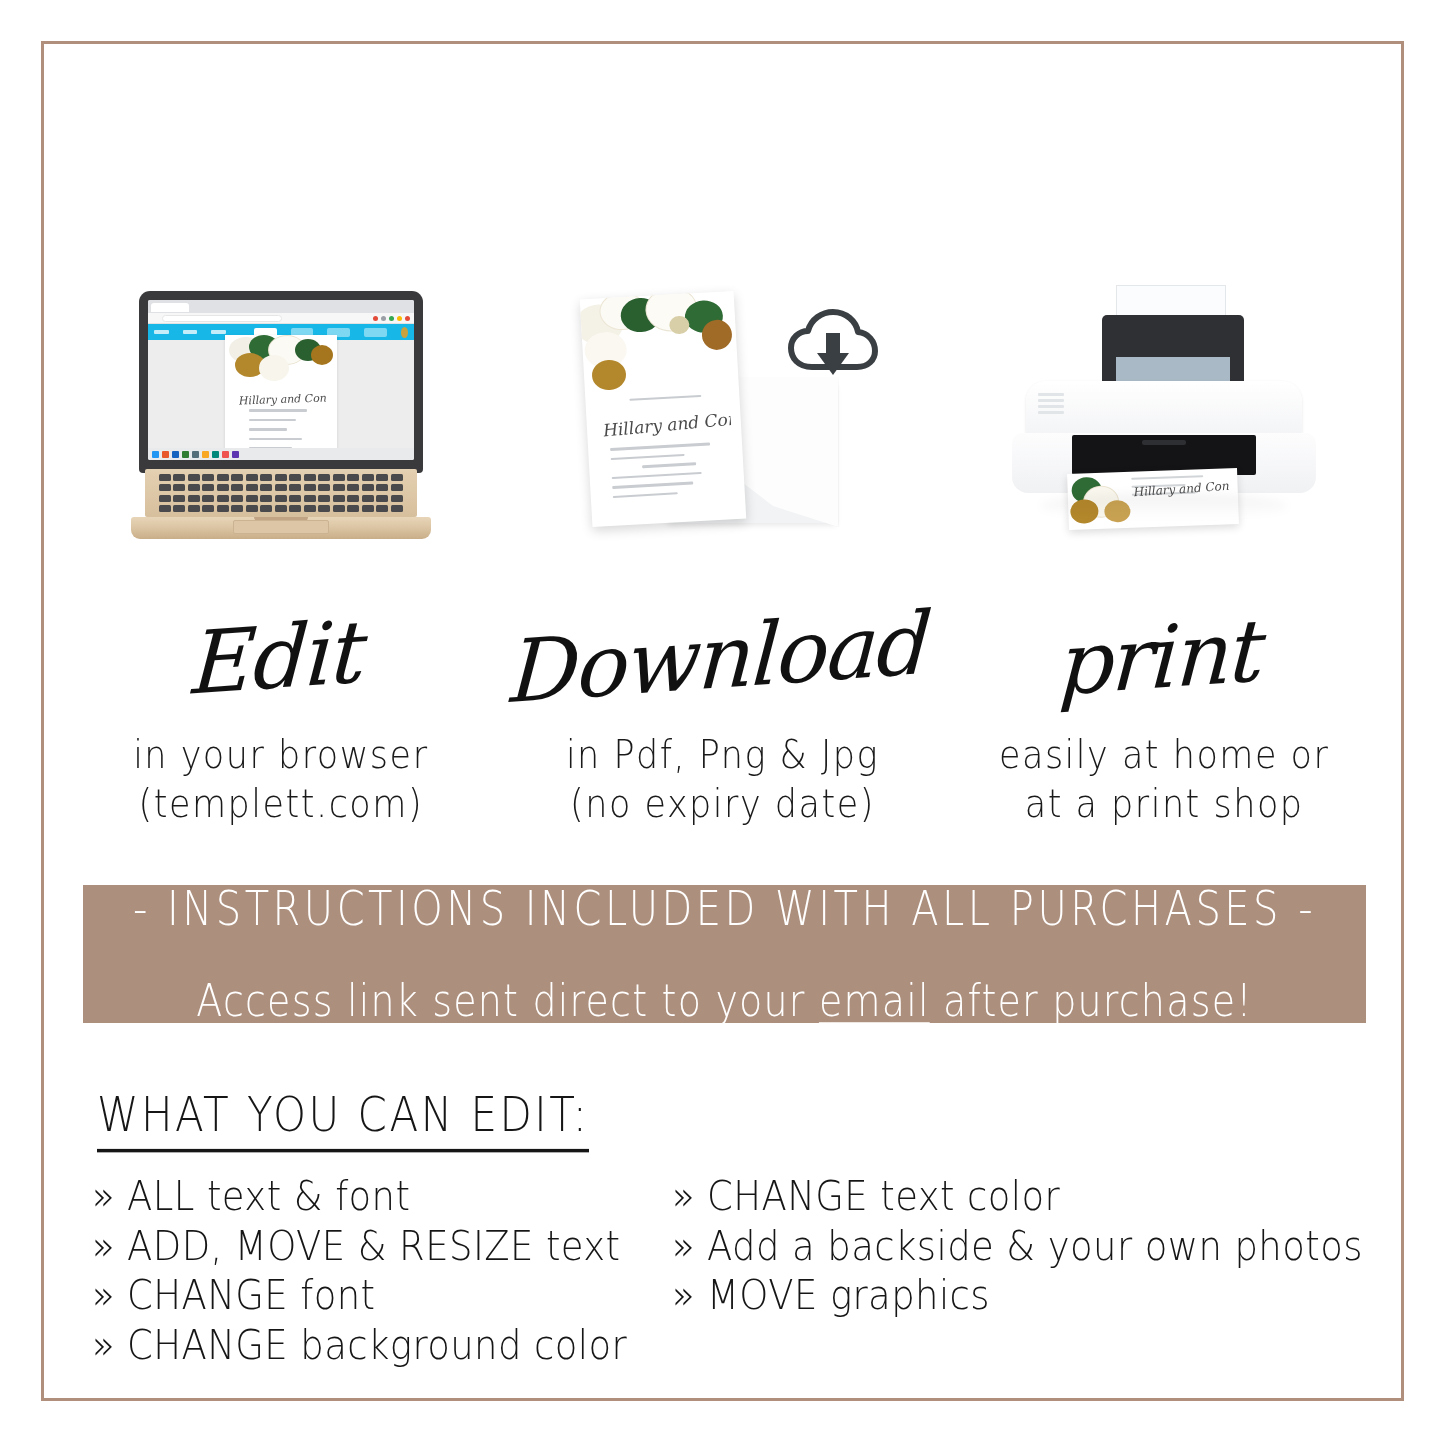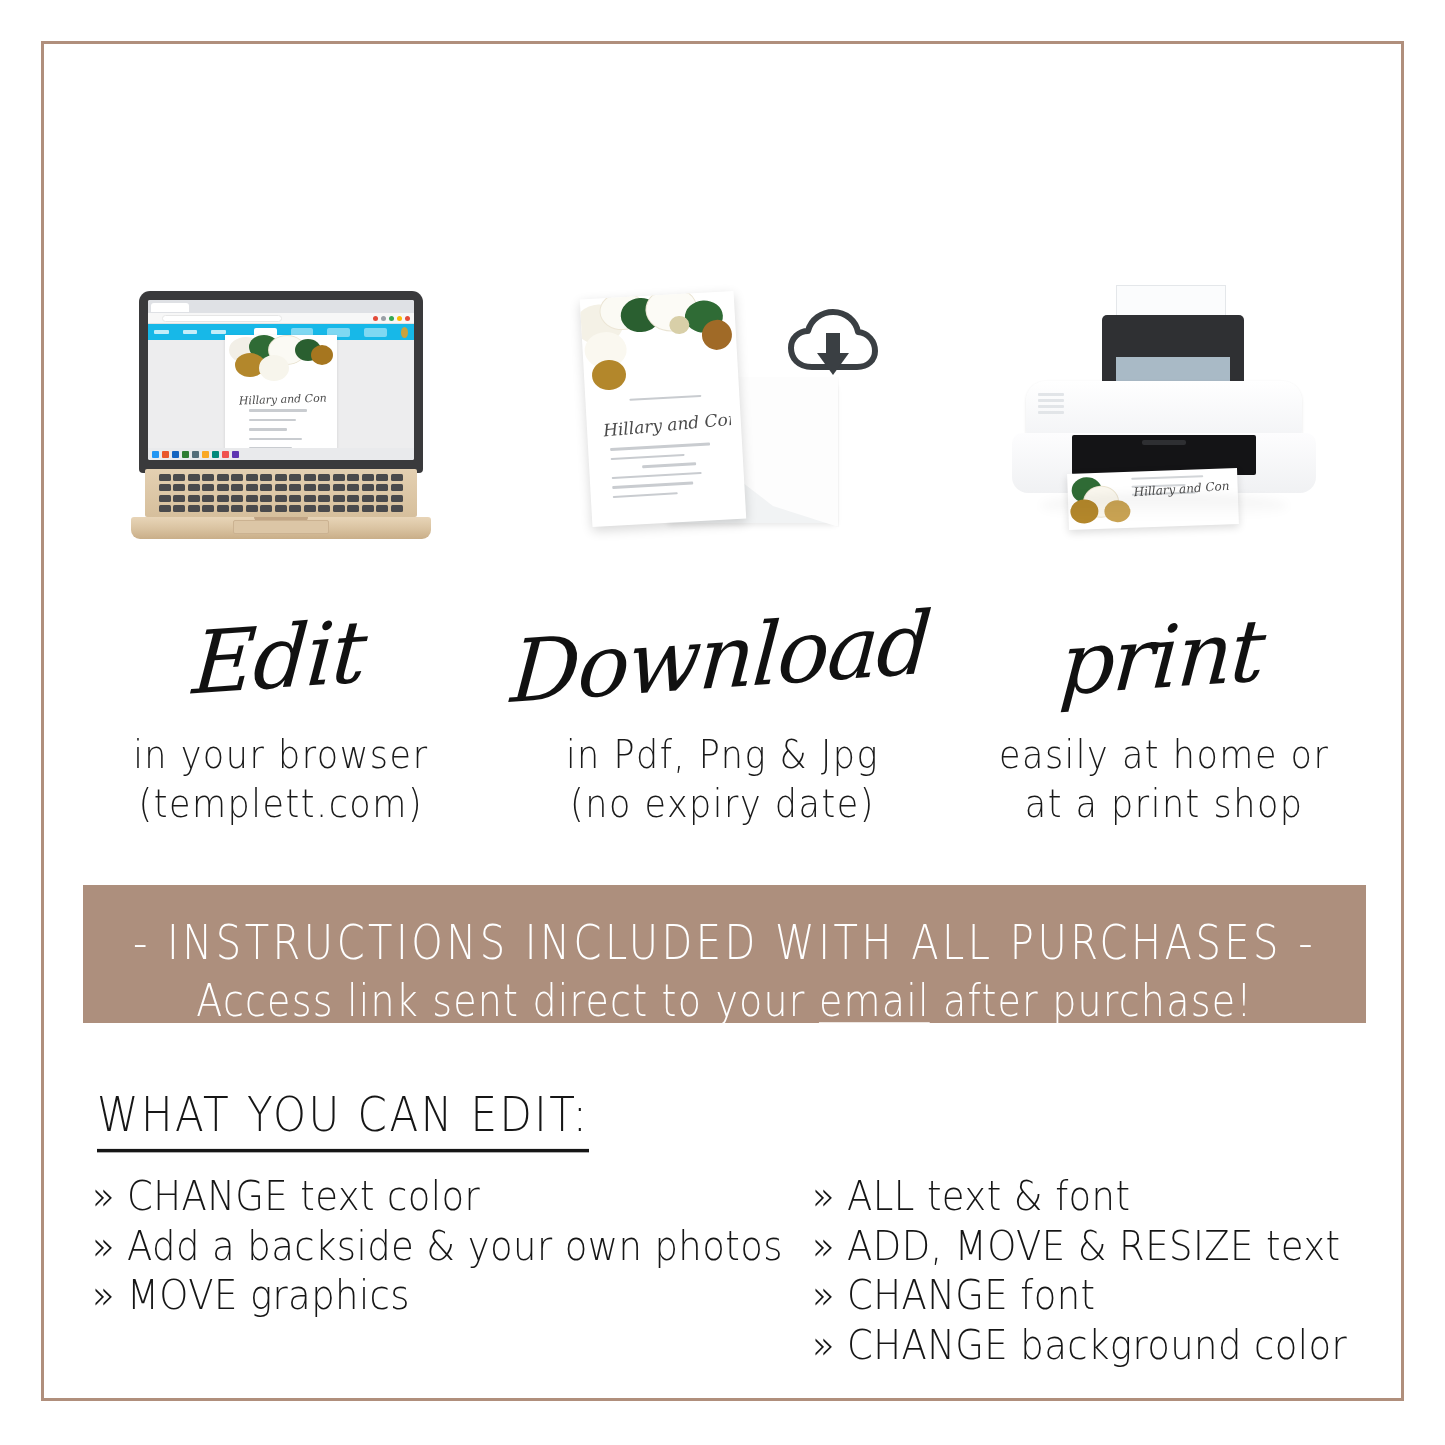--- a/index.html
+++ b/index.html
@@ -180,21 +180,21 @@
   .pt-out span { display:block; height:2px; background:#d2d5d8; margin: 6px 14px 0 64px; border-radius:1px; }
   .pt-reflect { position:absolute; left: 36px; top: 208px; width: 248px; height: 26px; background: linear-gradient(180deg, rgba(0,0,0,.05), rgba(0,0,0,0)); border-radius: 50%; filter: blur(4px); }
 
   
   .fl { position:absolute; border-radius: 50%; }
 
   
   .instr-banner {
     position:absolute; left: 83px; top: 885px; width: 1283px; height: 138px;
     background: #ad8f7d; display:flex; flex-direction:column;
-    align-items:center; justify-content:flex-end; gap: 6px;
+    align-items:center; justify-content:space-between; gap: 6px;
   }
   .instr-line1 {
     color:#ffffff; font-size: 40px; letter-spacing: 3.5px; font-weight: 300;
     font-family:"DejaVu Sans", sans-serif; transform: scaleY(1.18); white-space:nowrap;
   }
   .instr-line2 {
     color:#ffffff; font-size: 38px; letter-spacing: 1.2px; font-weight: 300;
     font-family:"DejaVu Sans", sans-serif; transform: scaleY(1.18); white-space:nowrap;
     margin-top: 8px;
   }
@@ -474,26 +474,26 @@
   </div>
 
   <div class="instr-banner">
     <div class="instr-line1">- INSTRUCTIONS INCLUDED WITH ALL PURCHASES -</div>
     <div class="instr-line2"><span>Access link sent direct to your </span><u>email</u><span> after purchase!</span></div>
   </div>
 
   <div class="edit-heading">WHAT YOU CAN EDIT:</div>
 
   <div class="edit-cols">
-    <div class="edit-col right">
-      <div class="edit-item"><span class="bullet">»</span><span>CHANGE text color</span></div>
-      <div class="edit-item"><span class="bullet">»</span><span>Add a backside &amp; your own photos</span></div>
-      <div class="edit-item"><span class="bullet">»</span><span>MOVE graphics</span></div>
-    </div>
     <div class="edit-col left">
       <div class="edit-item"><span class="bullet">»</span><span>ALL text &amp; font</span></div>
       <div class="edit-item"><span class="bullet">»</span><span>ADD, MOVE &amp; RESIZE text</span></div>
       <div class="edit-item"><span class="bullet">»</span><span>CHANGE font</span></div>
       <div class="edit-item"><span class="bullet">»</span><span>CHANGE background color</span></div>
     </div>
+    <div class="edit-col right">
+      <div class="edit-item"><span class="bullet">»</span><span>CHANGE text color</span></div>
+      <div class="edit-item"><span class="bullet">»</span><span>Add a backside &amp; your own photos</span></div>
+      <div class="edit-item"><span class="bullet">»</span><span>MOVE graphics</span></div>
+    </div>
   </div>
 
 </div>
 
 </body></html>

